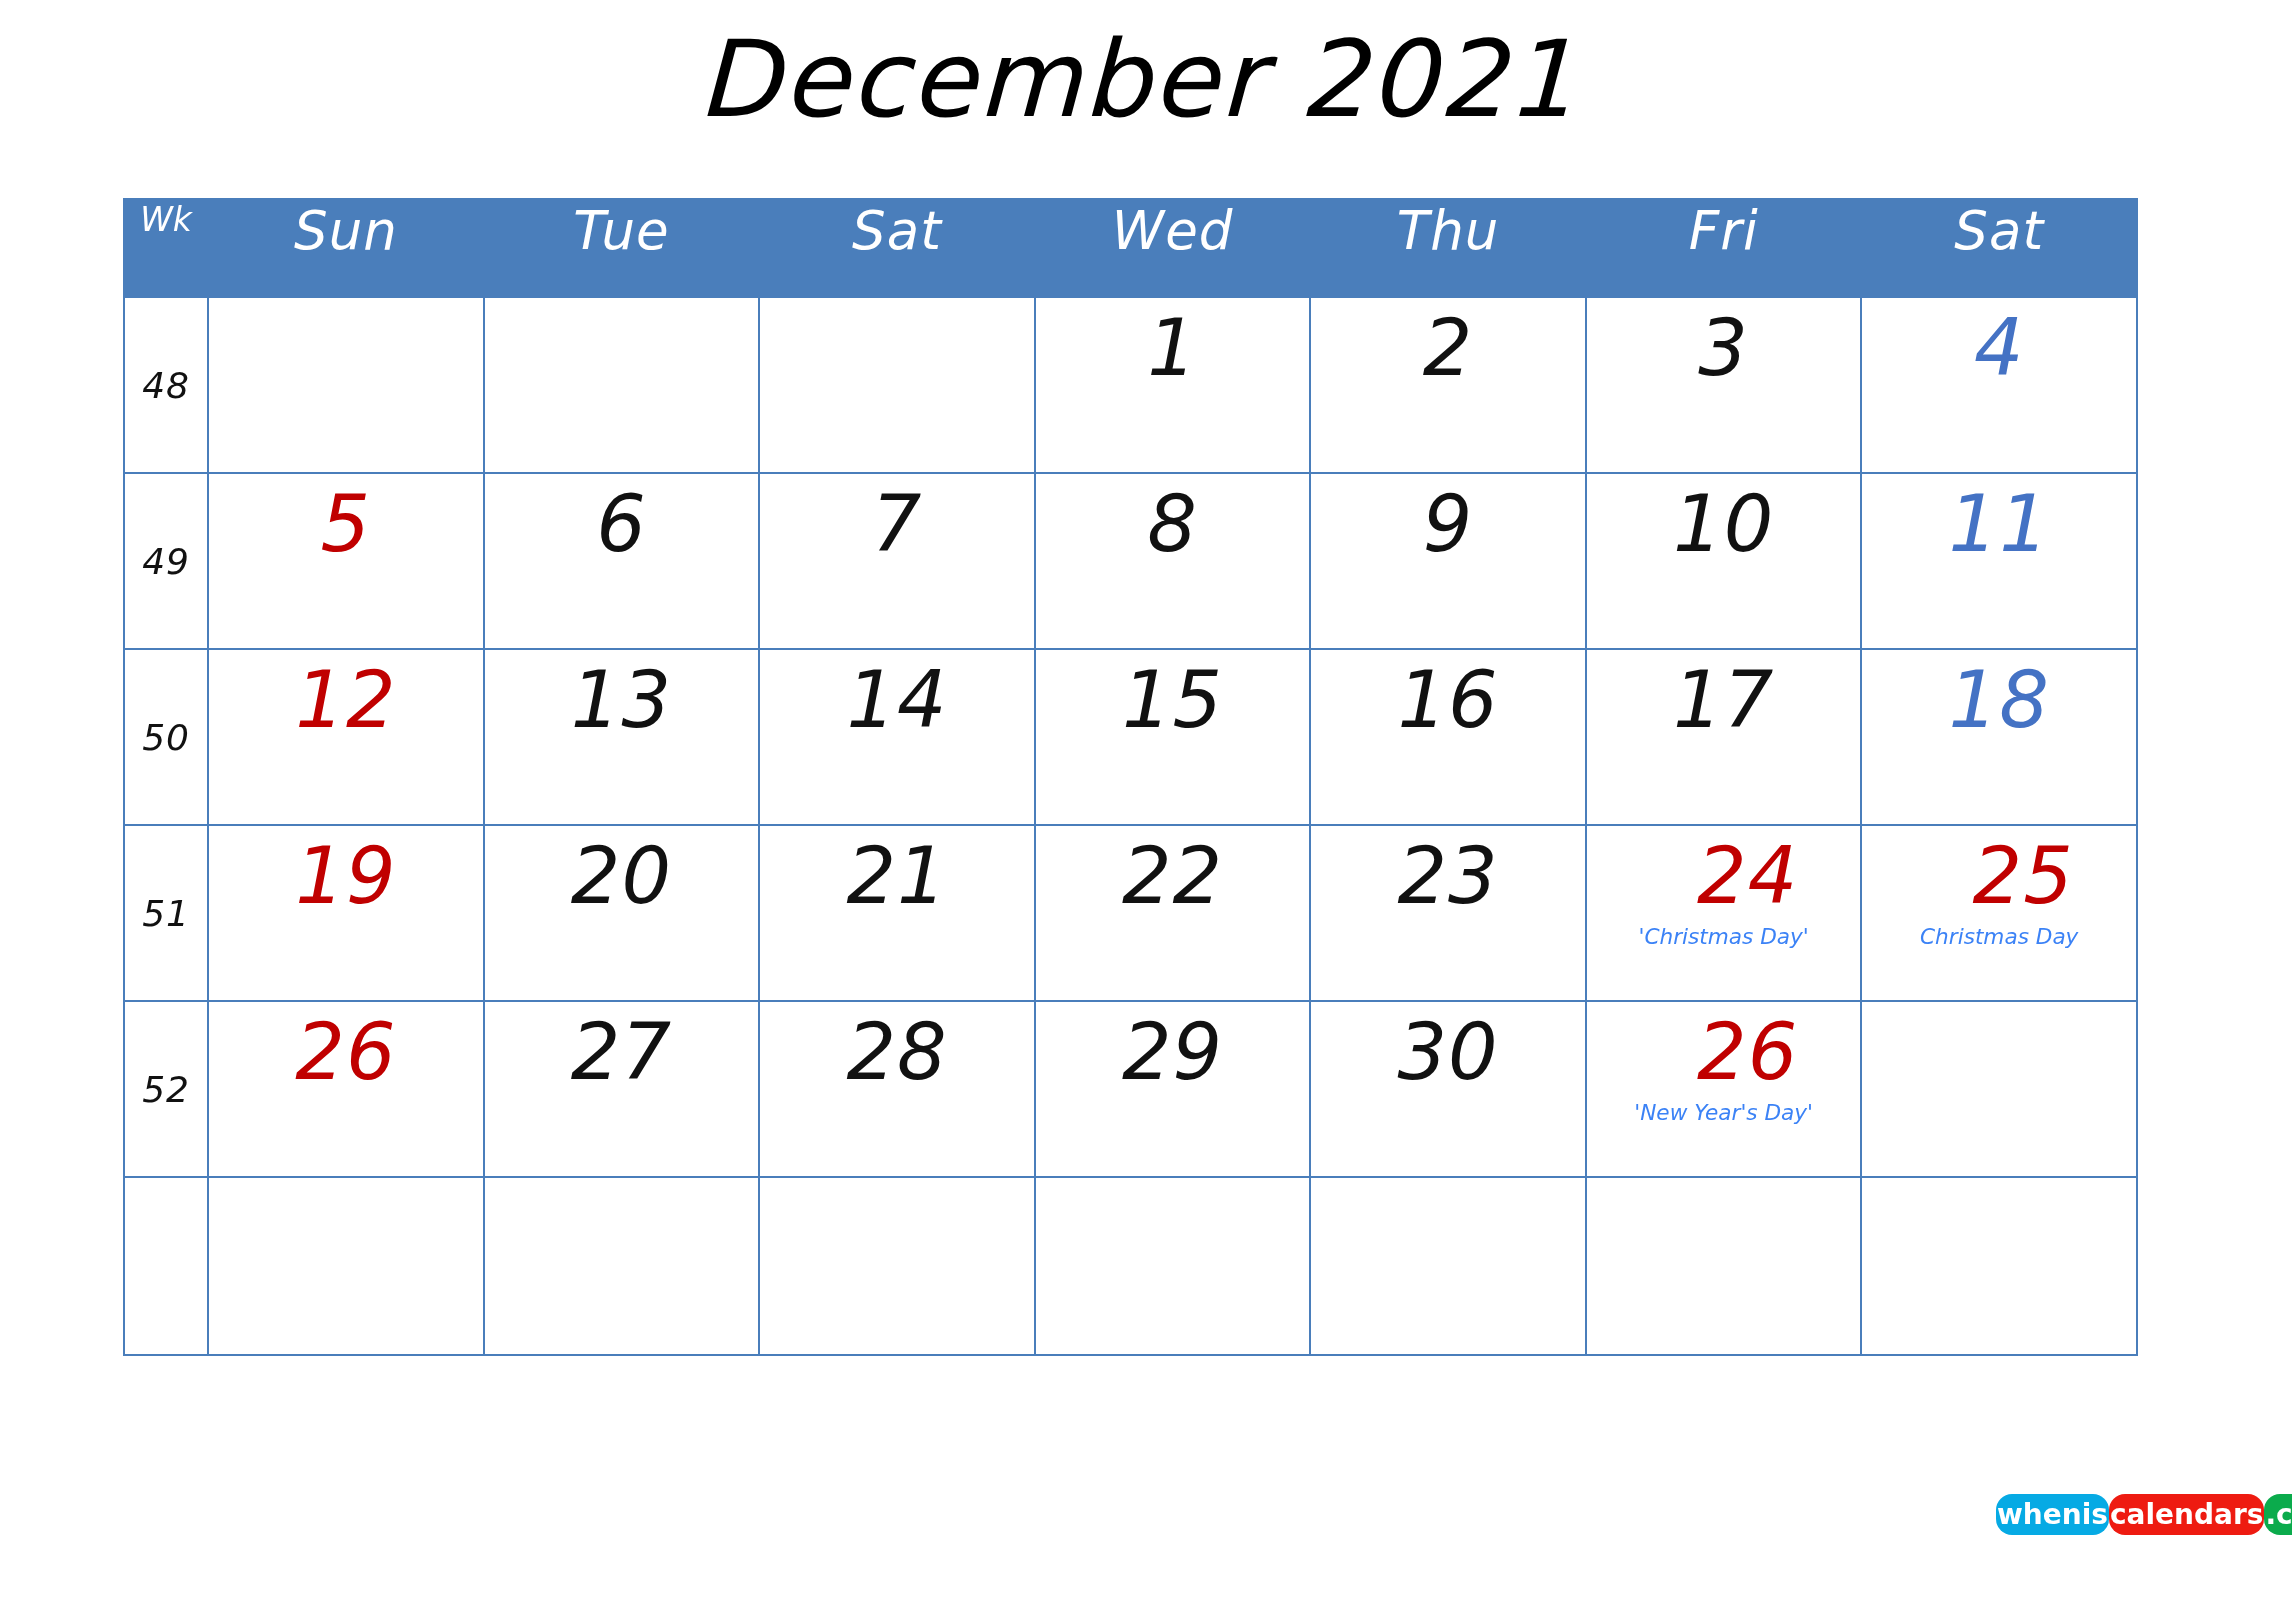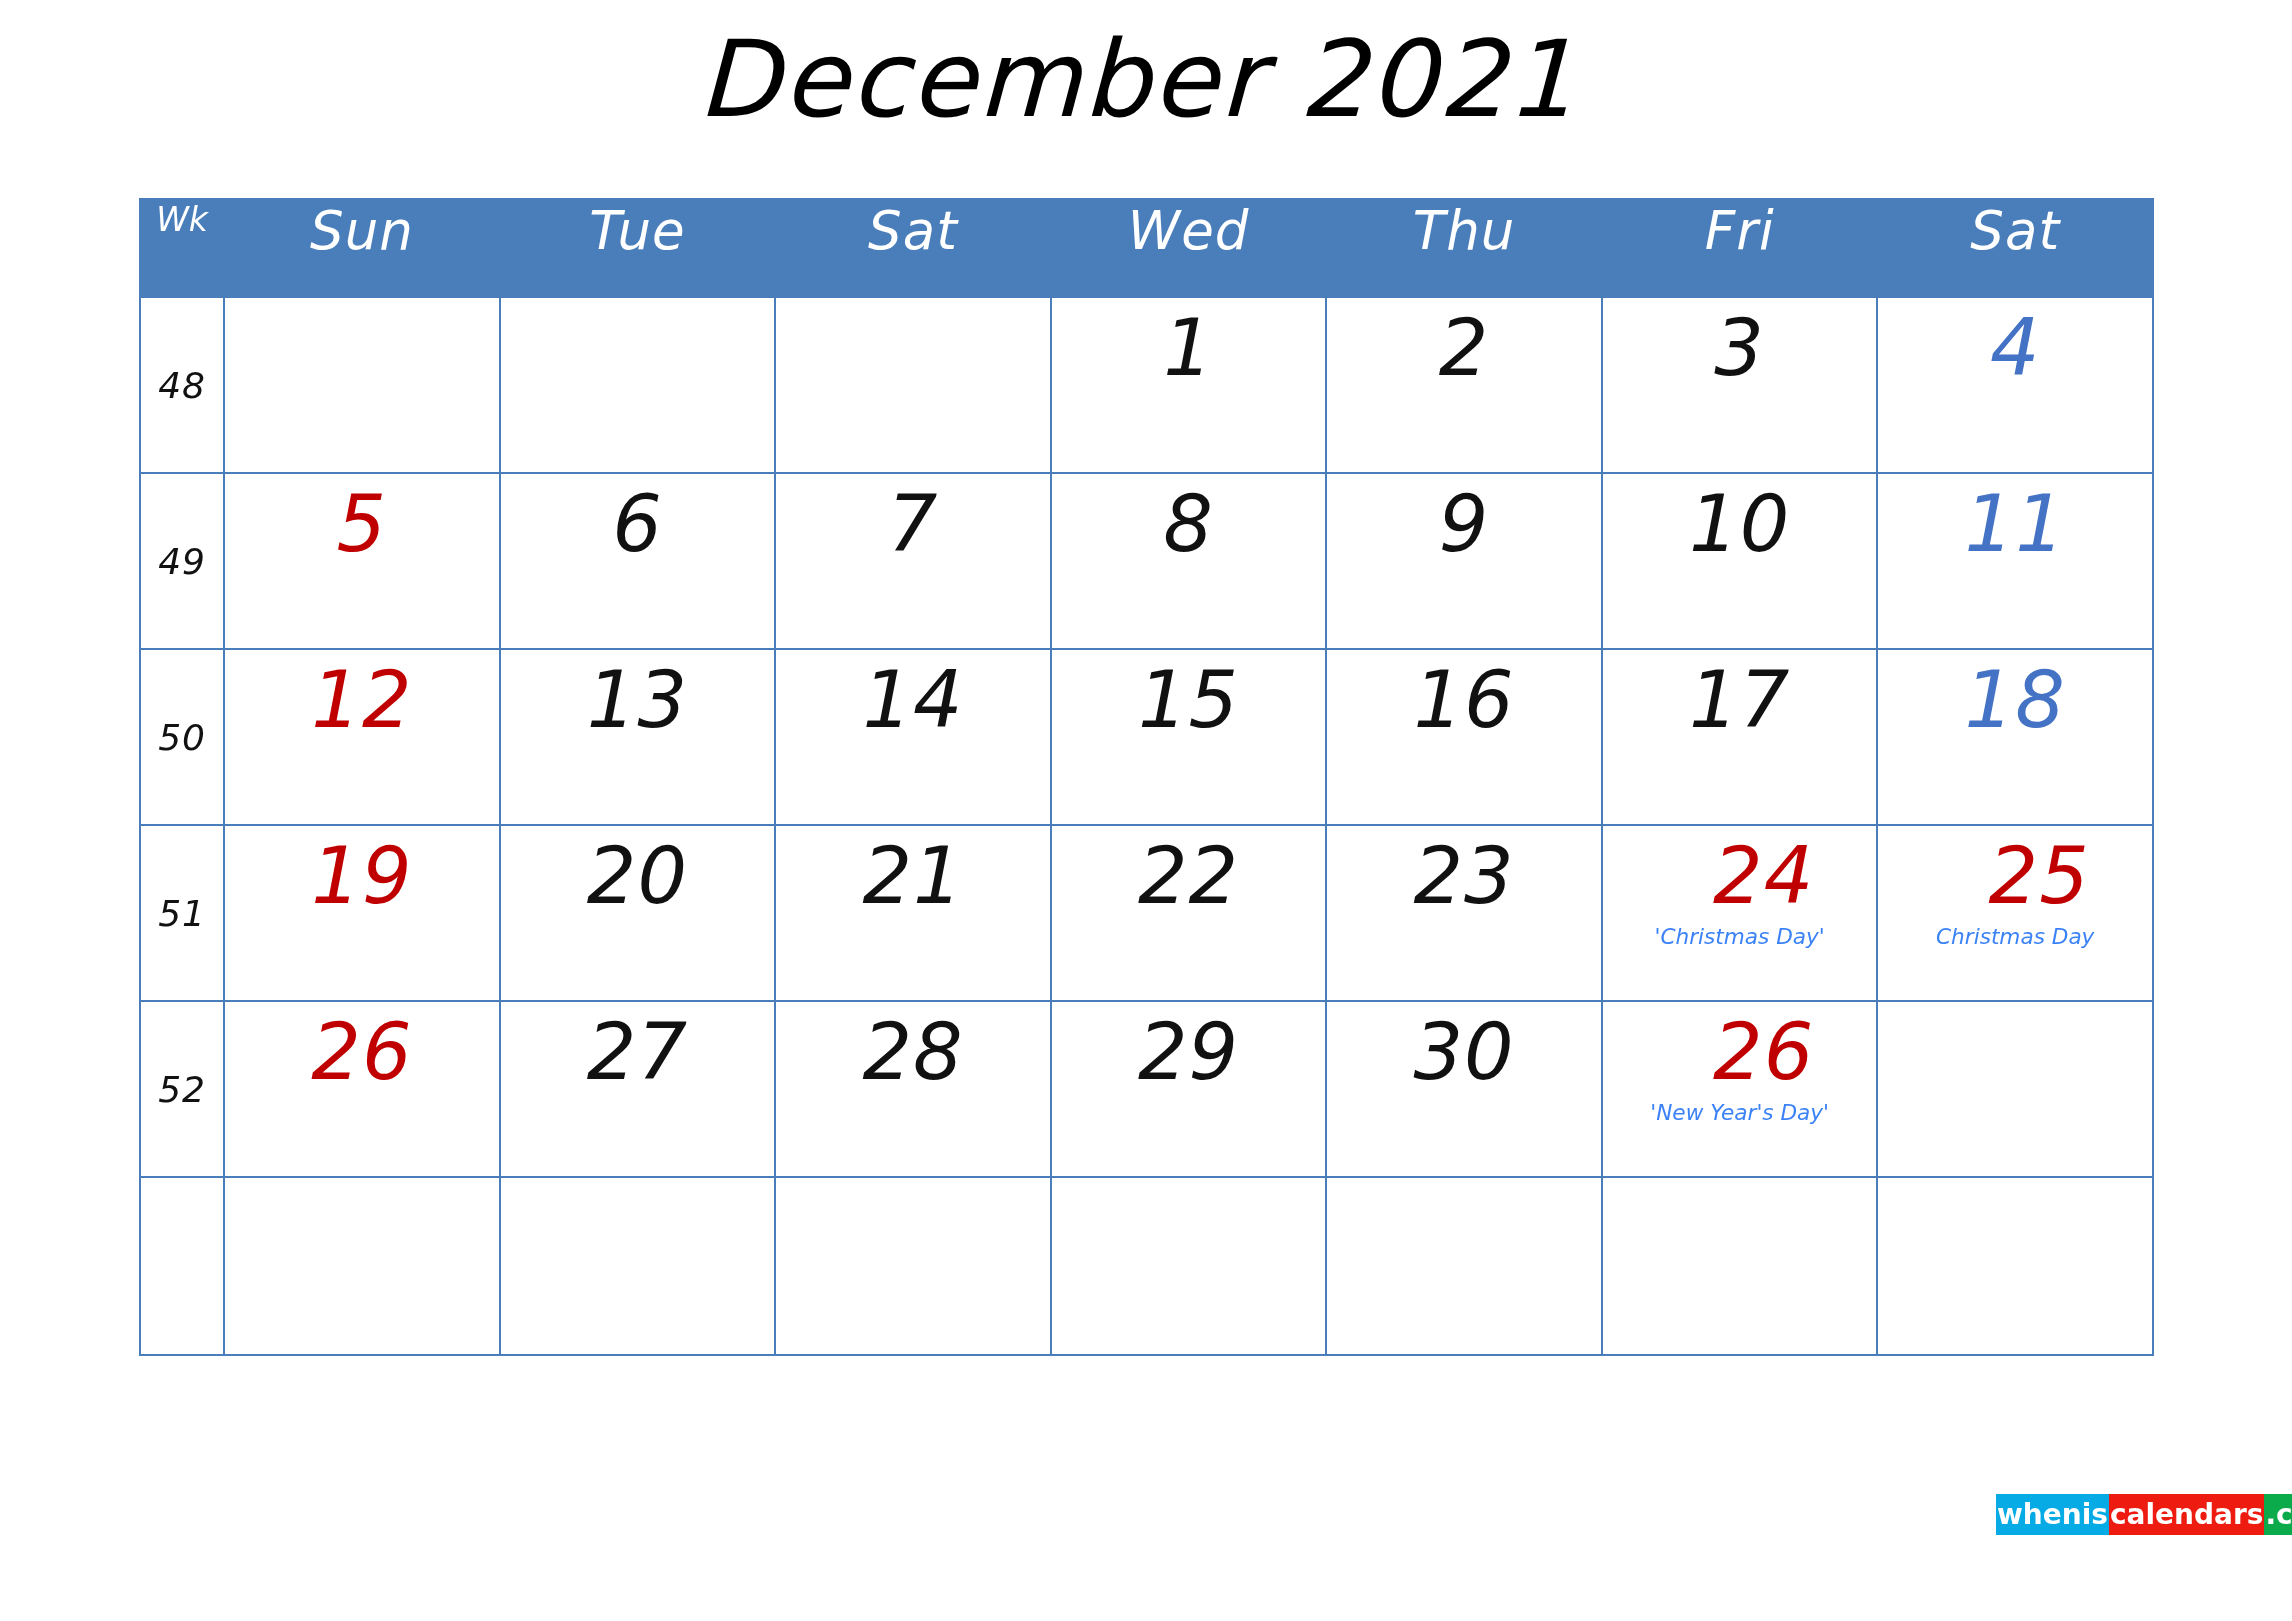--- a/index.html
+++ b/index.html
@@ -28,21 +28,21 @@
     font-weight: 400;
     letter-spacing: 2px;
     color: #000000;
     font-style: italic;
     transform: skewX(-4deg);
   }
 
   
   .calendar-wrap {
     position: absolute;
-    left: 139px;
+    left: 123px;
     top: 198px;
     width: 2015px;
   }
   table.calendar {
     border-collapse: collapse;
     table-layout: fixed;
     width: 2015px;
   }
   table.calendar th,
   table.calendar td {
@@ -133,20 +133,21 @@
     height: 41px;
     font-family: "DejaVu Sans", sans-serif;
     font-weight: 700;
     font-size: 28px;
     line-height: 41px;
     color: #ffffff;
   }
   .logo span {
     padding: 0 1px;
     display: inline-block;
+    border-radius: 16px;
   }
   .logo .seg-a { background: #06aae4; }
   .logo .seg-b { background: #ee1b11; }
   .logo .seg-c { background: #0bab4c; }
 </style>
 </head>
 <body>
 
 <div class="title">December 2021</div>
 

